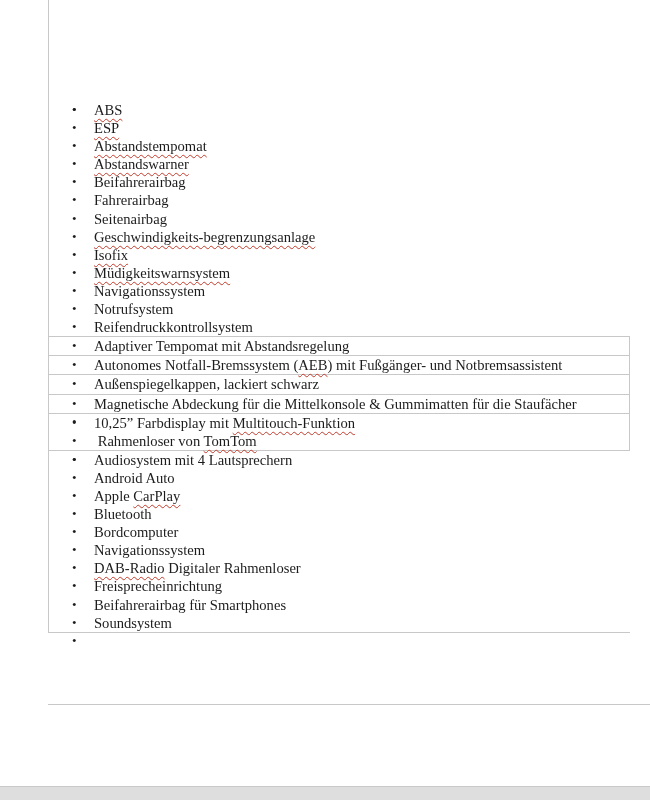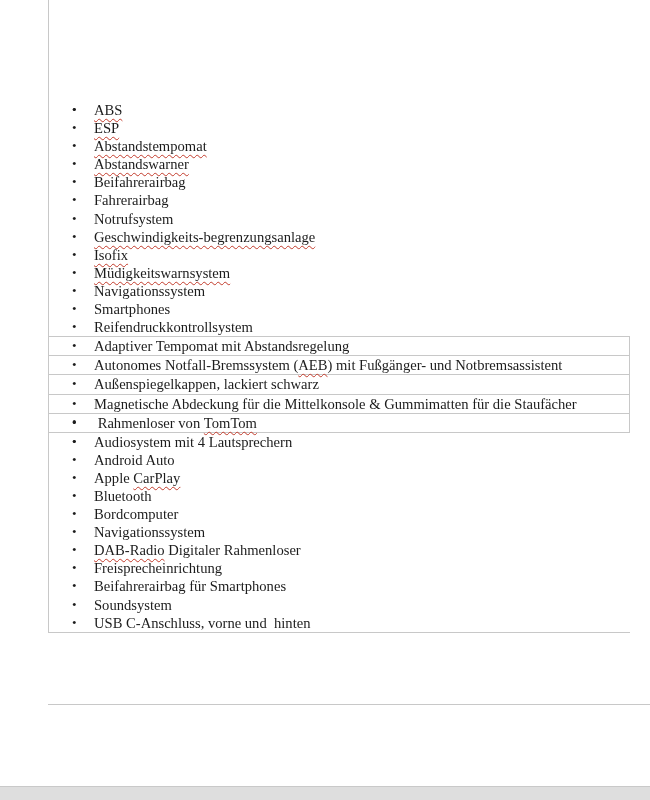--- a/index.html
+++ b/index.html
@@ -27,21 +27,20 @@
     position:absolute;left:23px;top:0;
     font-size:13px;
   }
   .txt span{white-space:pre-wrap;}
   .sq{
     text-decoration-line:underline;
     text-decoration-style:wavy;
     text-decoration-color:#c23b2b;
     text-decoration-thickness:1px;
     text-underline-offset:2.5px;
-    font-family:Liberation Serif, serif;
   }
   .ghost-squiggle{
     position:absolute;left:85px;top:85px;width:370px;height:13px;
     overflow:hidden;white-space:nowrap;opacity:.55;
     font-size:14.6px;line-height:13px;
   }
   .bottom-bar{
     position:absolute;left:0;top:786px;width:650px;height:14px;
     border-top:1px solid #c9c9c9;
   }
@@ -59,57 +58,57 @@
 
   <div class="feature-table">
       <div class="cell first">
         <div class="row"><span class="bullet">•</span></div>
         <div class="row"><span class="bullet">•</span><span class="txt"><span class="sq">ABS</span></span></div>
         <div class="row"><span class="bullet">•</span><span class="txt"><span class="sq">ESP</span></span></div>
         <div class="row"><span class="bullet">•</span><span class="txt"><span class="sq">Abstandstempomat</span></span></div>
         <div class="row"><span class="bullet">•</span><span class="txt"><span class="sq">Abstandswarner</span></span></div>
         <div class="row"><span class="bullet">•</span><span class="txt"><span>Beifahrerairbag</span></span></div>
         <div class="row"><span class="bullet">•</span><span class="txt"><span>Fahrerairbag</span></span></div>
-        <div class="row"><span class="bullet">•</span><span class="txt"><span>Notrufsystem</span></span></div>
+        <div class="row"><span class="bullet">•</span><span class="txt"><span>Seitenairbag</span></span></div>
         <div class="row"><span class="bullet">•</span><span class="txt"><span class="sq">Geschwindigkeits-begrenzungsanlage</span></span></div>
         <div class="row"><span class="bullet">•</span><span class="txt"><span class="sq">Isofix</span></span></div>
         <div class="row"><span class="bullet">•</span><span class="txt"><span class="sq">Müdigkeitswarnsystem</span></span></div>
         <div class="row"><span class="bullet">•</span><span class="txt"><span>Navigationssystem</span></span></div>
-        <div class="row"><span class="bullet">•</span><span class="txt"><span>Smartphones</span></span></div>
+        <div class="row"><span class="bullet">•</span><span class="txt"><span>Notrufsystem</span></span></div>
         <div class="row"><span class="bullet">•</span><span class="txt"><span>Reifendruckkontrollsystem</span></span></div>
       </div>
       <div class="cell rb">
         <div class="row"><span class="bullet">•</span><span class="txt"><span>Adaptiver Tempomat mit Abstandsregelung</span></span></div>
       </div>
       <div class="cell rb">
         <div class="row"><span class="bullet">•</span><span class="txt"><span>Autonomes Notfall-Bremssystem (</span><span class="sq">AEB</span><span>) mit Fußgänger- und Notbremsassistent</span></span></div>
       </div>
       <div class="cell rb">
         <div class="row"><span class="bullet">•</span><span class="txt"><span>Außenspiegelkappen, lackiert schwarz</span></span></div>
       </div>
       <div class="cell rb">
         <div class="row"><span class="bullet">•</span><span class="txt"><span>Magnetische Abdeckung für die Mittelkonsole &amp; Gummimatten für die Staufächer</span></span></div>
         <div class="row"><span class="bullet">•</span></div>
       </div>
       <div class="cell rb">
-        <div class="row"><span class="bullet">•</span></div>
+        <div class="row"><span class="bullet">•</span><span class="txt"><span>10,25” Farbdisplay mit </span><span class="sq">Multitouch-Funktion</span></span></div>
         <div class="row"><span class="bullet">•</span><span class="txt"><span> Rahmenloser von </span><span class="sq">TomTom</span></span></div>
       </div>
       <div class="cell">
         <div class="row"><span class="bullet">•</span></div>
         <div class="row"><span class="bullet">•</span><span class="txt"><span>Audiosystem mit 4 Lautsprechern</span></span></div>
         <div class="row"><span class="bullet">•</span><span class="txt"><span>Android Auto</span></span></div>
         <div class="row"><span class="bullet">•</span><span class="txt"><span>Apple </span><span class="sq">CarPlay</span></span></div>
         <div class="row"><span class="bullet">•</span><span class="txt"><span>Bluetooth</span></span></div>
         <div class="row"><span class="bullet">•</span><span class="txt"><span>Bordcomputer</span></span></div>
         <div class="row"><span class="bullet">•</span><span class="txt"><span>Navigationssystem</span></span></div>
         <div class="row"><span class="bullet">•</span><span class="txt"><span class="sq">DAB-Radio</span><span> Digitaler Rahmenloser</span></span></div>
         <div class="row"><span class="bullet">•</span><span class="txt"><span>Freisprecheinrichtung</span></span></div>
         <div class="row"><span class="bullet">•</span><span class="txt"><span>Beifahrerairbag für Smartphones</span></span></div>
         <div class="row"><span class="bullet">•</span><span class="txt"><span>Soundsystem</span></span></div>
-        <div class="row"><span class="bullet">•</span><span class="txt"><span>USB C-Anschluss, vorne und  hinten</span></span></div>
+        <div class="row"><span class="bullet">•</span></div>
       </div>
     </div>
 
   <div class="table-bottom-line"></div>
 
   <div class="bottom-bar" style="background: rgb(222, 222, 222);"></div>
 </div>
 
 </body></html>

